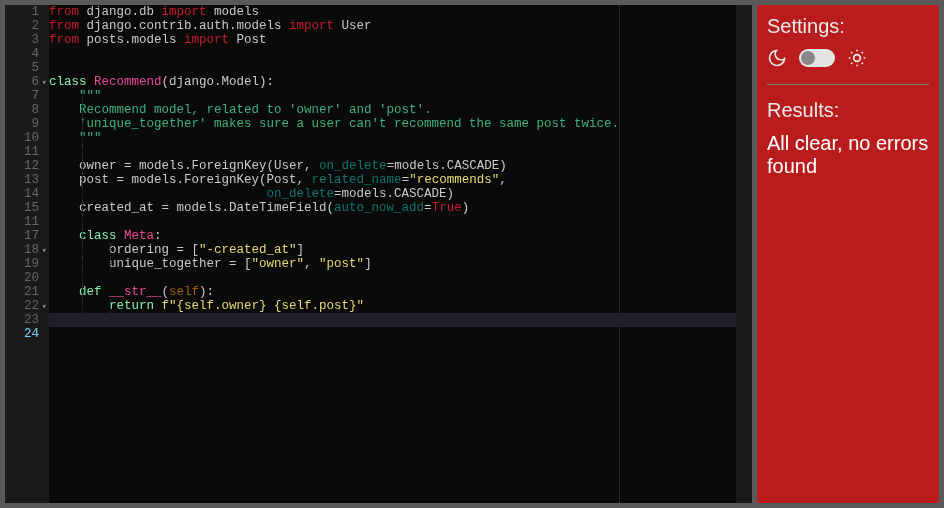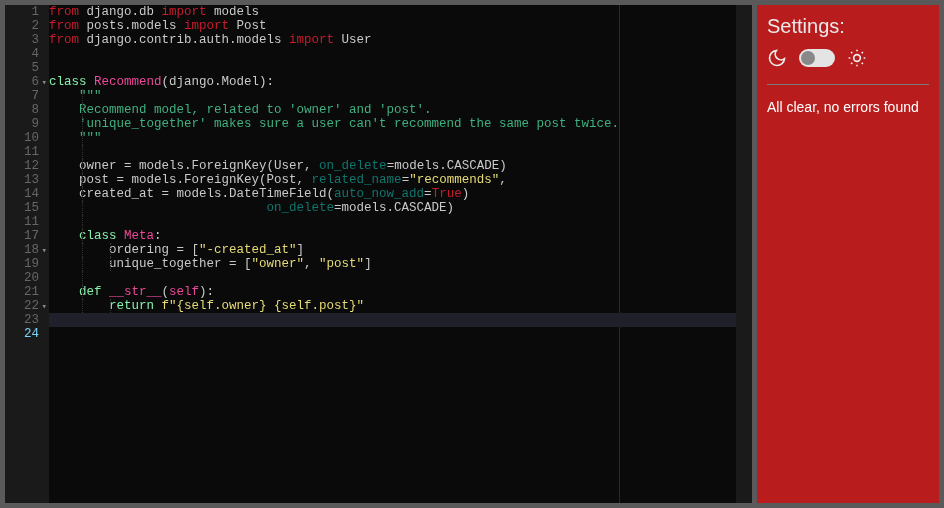--- a/index.html
+++ b/index.html
@@ -61,21 +61,21 @@
   left: 570px;
   border-left: 1px solid #2a2a2a;
 }
 
 .tk-kw   { color: #c71c2d; }
 .tk-kw2  { color: #86efac; }
 .tk-plain{ color: #c9c9c9; }
 .tk-str  { color: #e6db74; }
 .tk-strg { color: #40b080; }
 .tk-punc { color: #c9c9c9; }
-.tk-self { color: #ec4899; }
+.tk-self { color: #a16207; }
 .tk-true { color: #c71c2d; }
 .tk-arg  { color: #0f766e; }
 .tk-def  { color: #ec4899; }
 
 .scrollbar {
   width: 16px;
   background: #1a1a1a;
 }
 
 .sidebar {
@@ -105,21 +105,21 @@
   cursor: pointer;
 }
 .toggle-knob {
   position: absolute;
   width: 14px; height: 14px;
   border-radius: 50%;
   background: #888;
   top: 2px; left: 2px;
 }
 .sep { border: none; border-top: 1px solid #7a7a7a; margin: 6px 0 14px; }
-.results-text { color: #fff; font-size: 14px; }
+.results-text { color: #fff; font-size: 20px; }
 svg.icon { width: 20px; height: 20px; }
 </style>
 </head>
 <body>
 
 <div class="editor-pane">
   <div class="gutter">
       <div class="gutter-line">1</div>
       <div class="gutter-line">2</div>
       <div class="gutter-line">3</div>
@@ -141,34 +141,34 @@
       <div class="gutter-line">19</div>
       <div class="gutter-line">20</div>
       <div class="gutter-line">21</div>
       <div class="gutter-line">22<span class="fold-marker">▾</span></div>
       <div class="gutter-line">23</div>
       <div class="gutter-line active-g">24</div>
     </div>
   <div class="code-area">
     <div class="margin-guide"></div>
   <div class="code-line"><span class="tk-kw">from</span><span class="tk-plain"> django.db </span><span class="tk-kw">import</span><span class="tk-plain"> models</span></div>
+      <div class="code-line"><span class="tk-kw">from</span><span class="tk-plain"> django.contrib.auth.models </span><span class="tk-kw">import</span><span class="tk-plain"> User</span></div>
       <div class="code-line"><span class="tk-kw">from</span><span class="tk-plain"> posts.models </span><span class="tk-kw">import</span><span class="tk-plain"> Post</span></div>
-      <div class="code-line"><span class="tk-kw">from</span><span class="tk-plain"> django.contrib.auth.models </span><span class="tk-kw">import</span><span class="tk-plain"> User</span></div>
       <div class="code-line"></div>
       <div class="code-line"></div>
       <div class="code-line"><span class="tk-kw2">class</span><span class="tk-plain"> </span><span class="tk-def">Recommend</span><span class="tk-punc">(</span><span class="tk-plain">django.Model</span><span class="tk-punc">):</span></div>
       <div class="code-line"><span class="indent-guide" style="left: 32.6px;"></span><span class="tk-plain">    </span><span class="tk-strg">"""</span></div>
       <div class="code-line"><span class="indent-guide" style="left: 32.6px;"></span><span class="tk-plain">    </span><span class="tk-strg">Recommend model, related to 'owner' and 'post'.</span></div>
       <div class="code-line"><span class="indent-guide" style="left: 32.6px;"></span><span class="tk-plain">    </span><span class="tk-strg">'unique_together' makes sure a user can't recommend the same post twice.</span></div>
       <div class="code-line"><span class="indent-guide" style="left: 32.6px;"></span><span class="tk-plain">    </span><span class="tk-strg">"""</span></div>
       <div class="code-line"><span class="indent-guide" style="left: 32.6px;"></span></div>
       <div class="code-line"><span class="indent-guide" style="left: 32.6px;"></span><span class="tk-plain">    owner </span><span class="tk-punc">=</span><span class="tk-plain"> models.ForeignKey</span><span class="tk-punc">(</span><span class="tk-plain">User</span><span class="tk-punc">, </span><span class="tk-arg">on_delete</span><span class="tk-punc">=</span><span class="tk-plain">models.CASCADE</span><span class="tk-punc">)</span></div>
       <div class="code-line"><span class="indent-guide" style="left: 32.6px;"></span><span class="tk-plain">    post </span><span class="tk-punc">=</span><span class="tk-plain"> models.ForeignKey</span><span class="tk-punc">(</span><span class="tk-plain">Post</span><span class="tk-punc">, </span><span class="tk-arg">related_name</span><span class="tk-punc">=</span><span class="tk-str">"recommends"</span><span class="tk-punc">,</span></div>
+      <div class="code-line"><span class="indent-guide" style="left: 32.6px;"></span><span class="tk-plain">                             </span><span class="tk-arg">on_delete</span><span class="tk-punc">=</span><span class="tk-plain">models.CASCADE</span><span class="tk-punc">)</span></div>
       <div class="code-line"><span class="indent-guide" style="left: 32.6px;"></span><span class="tk-plain">    created_at </span><span class="tk-punc">=</span><span class="tk-plain"> models.DateTimeField</span><span class="tk-punc">(</span><span class="tk-arg">auto_now_add</span><span class="tk-punc">=</span><span class="tk-true">True</span><span class="tk-punc">)</span></div>
-      <div class="code-line"><span class="indent-guide" style="left: 32.6px;"></span><span class="tk-plain">                             </span><span class="tk-arg">on_delete</span><span class="tk-punc">=</span><span class="tk-plain">models.CASCADE</span><span class="tk-punc">)</span></div>
       <div class="code-line"><span class="indent-guide" style="left: 32.6px;"></span></div>
       <div class="code-line"><span class="indent-guide" style="left: 32.6px;"></span><span class="tk-plain">    </span><span class="tk-kw2">class</span><span class="tk-plain"> </span><span class="tk-def">Meta</span><span class="tk-punc">:</span></div>
       <div class="code-line"><span class="indent-guide" style="left: 32.6px;"></span><span class="indent-guide" style="left: 61.2px;"></span><span class="tk-plain">        ordering </span><span class="tk-punc">=</span><span class="tk-plain"> </span><span class="tk-punc">[</span><span class="tk-str">"-created_at"</span><span class="tk-punc">]</span></div>
       <div class="code-line"><span class="indent-guide" style="left: 32.6px;"></span><span class="indent-guide" style="left: 61.2px;"></span><span class="tk-plain">        unique_together </span><span class="tk-punc">=</span><span class="tk-plain"> </span><span class="tk-punc">[</span><span class="tk-str">"owner"</span><span class="tk-punc">, </span><span class="tk-str">"post"</span><span class="tk-punc">]</span></div>
       <div class="code-line"><span class="indent-guide" style="left: 32.6px;"></span></div>
       <div class="code-line"><span class="indent-guide" style="left: 32.6px;"></span><span class="tk-plain">    </span><span class="tk-kw2">def</span><span class="tk-plain"> </span><span class="tk-def">__str__</span><span class="tk-punc">(</span><span class="tk-self">self</span><span class="tk-punc">):</span></div>
       <div class="code-line"><span class="indent-guide" style="left: 32.6px;"></span><span class="indent-guide" style="left: 61.2px;"></span><span class="tk-plain">        </span><span class="tk-kw2">return</span><span class="tk-plain"> </span><span class="tk-str">f"{self.owner} {self.post}"</span></div>
       <div class="code-line active-line"></div>
     </div>
   <div class="scrollbar"></div>
@@ -182,14 +182,15 @@
       </svg>
     <div class="toggle">
       <div class="toggle-knob"></div>
     </div>
     <svg class="icon" viewBox="0 0 24 24" fill="none" stroke="#eee" stroke-width="2">
         <circle cx="12" cy="12" r="4"></circle>
         <path d="M12 2v2M12 20v2M4.93 4.93l1.41 1.41M17.66 17.66l1.41 1.41M2 12h2M20 12h2M4.93 19.07l1.41-1.41M17.66 6.34l1.41-1.41"></path>
       </svg>
   </div>
   <hr class="sep">
+  <h3>Results:</h3>
   <div class="results-text">All clear, no errors found</div>
 </div>
 
 </body></html>

